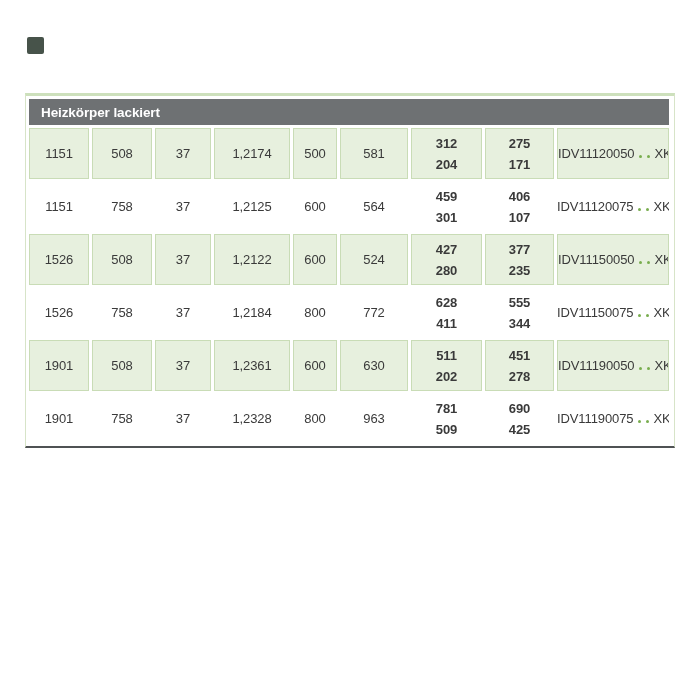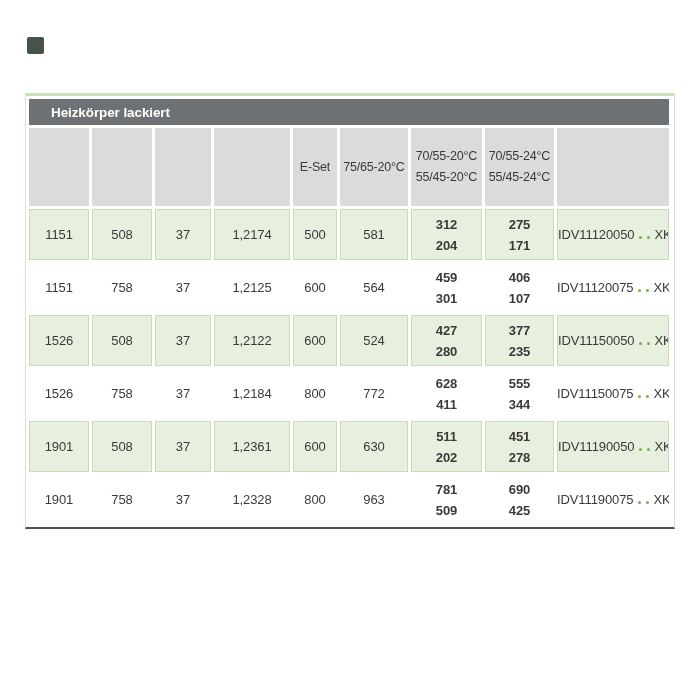--- a/index.html
+++ b/index.html
@@ -25,21 +25,21 @@
     border-collapse:separate;border-spacing:3px;
     background:#ffffff;
   }
   col.c1{width:60px}col.c2{width:60px}col.c3{width:56px}col.c4{width:76px}
   col.c5{width:44px}col.c6{width:68px}col.c7{width:71px}col.c8{width:69px}
   col.c9{width:112px}
   td,th{padding:0;margin:0;font-weight:normal;vertical-align:middle;overflow:hidden;}
   
   tr.r-title td{
     height:26px;background:#6e7173;color:#ffffff;
-    font-size:13.5px;font-weight:bold;text-align:left;padding-left:22px;
+    font-size:13.5px;font-weight:bold;text-align:left;padding-left:12px;
     letter-spacing:-0.1px;
   }
   
   tr.r-head th{
     height:48px;background:#6e7173;color:#ffffff;
     font-size:13px;font-weight:bold;text-align:center;line-height:17px;
     letter-spacing:-0.2px;
   }
   
   tr.r-sub td{
@@ -78,41 +78,20 @@
         <col class="c4">
       <col class="c5">
         <col class="c6">
         <col class="c7">
         <col class="c8">
         <col class="c9">
     </colgroup>
     <tbody>
       <tr class="r-title">
         <td colspan="9">Heizkörper lackiert</td>
-      </tr>
-      <tr class="r-sub">
-        <td></td>
-        <td></td>
-        <td></td>
-        <td></td>
-        <td>
-          <div>E-Set</div>
-        </td>
-        <td>
-          <div>75/65-20°C</div>
-        </td>
-        <td>
-          <div>70/55-20°C</div>
-          <div>55/45-20°C</div>
-        </td>
-        <td>
-          <div>70/55-24°C</div>
-          <div>55/45-24°C</div>
-        </td>
-        <td></td>
       </tr>
     </tbody>
     <tbody>
         <tr class="r-data tint">
           <td class="b">1151</td>
           <td class="b">508</td>
           <td>37</td>
           <td>1,2174</td>
           <td>500</td>
           <td>581</td>

